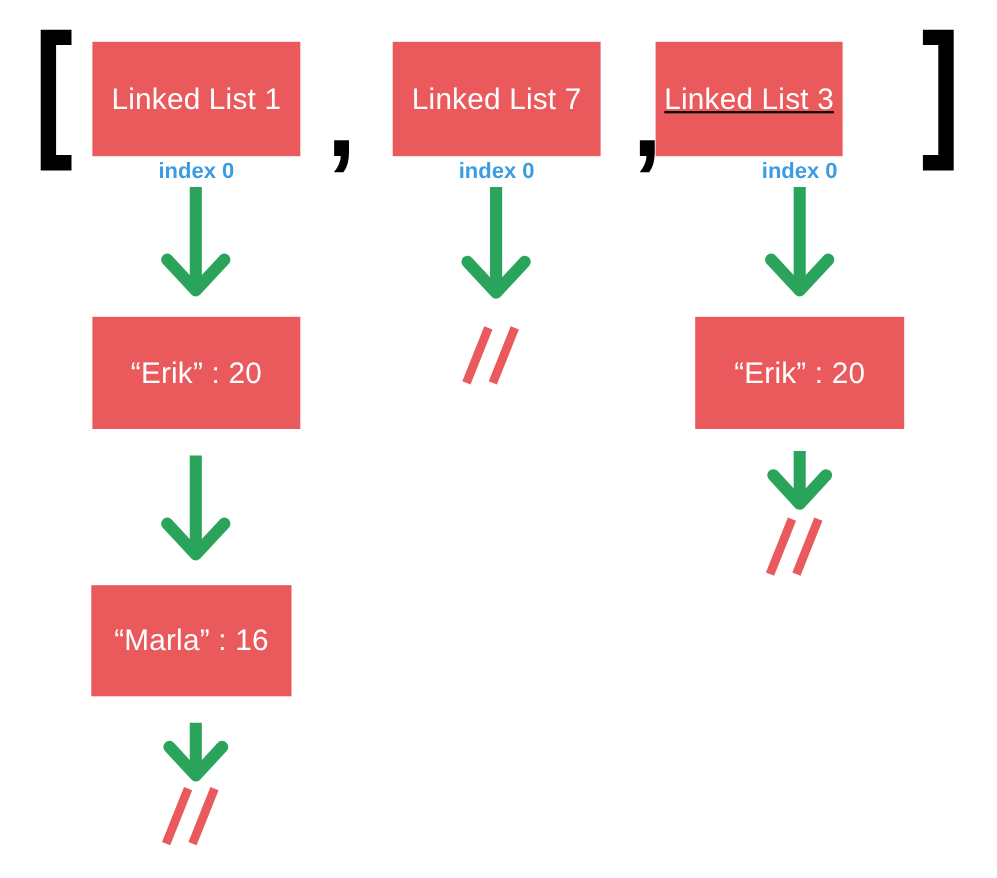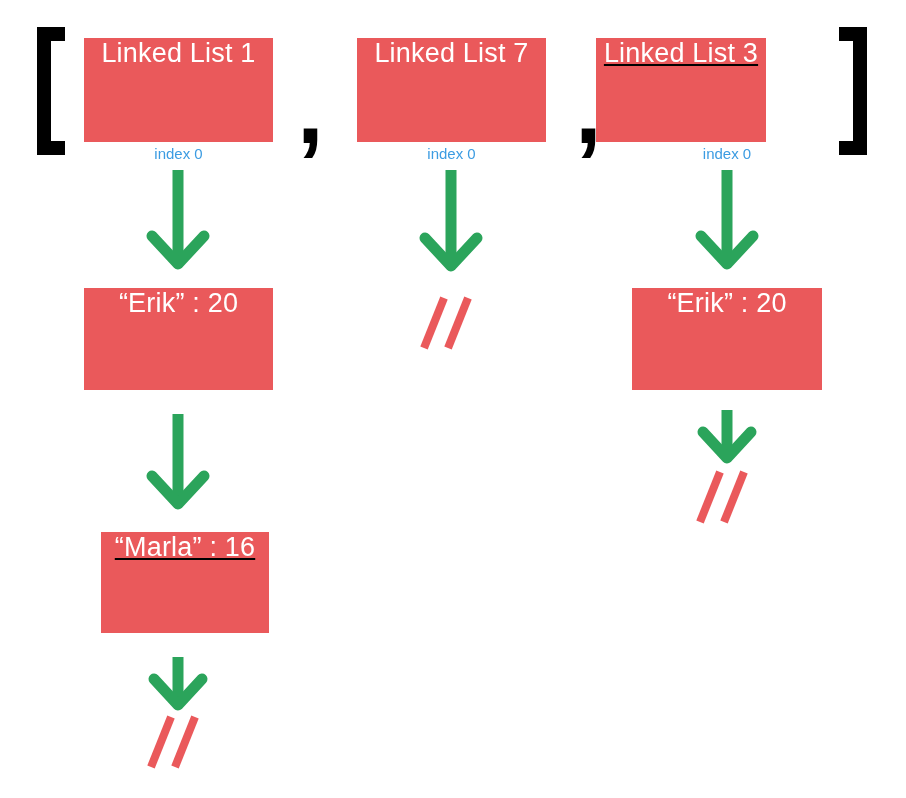--- a/index.html
+++ b/index.html
@@ -38,39 +38,40 @@
     font-size: 96px;
     line-height: 1;
     user-select: none;
   }
 
   
   .node-box {
     position: absolute;
     background: #ea595b;
     display: flex;
+    align-items: center;
     justify-content: center;
     box-sizing: border-box;
   }
   .node-box-label {
     color: #ffffff;
     font-family: "Liberation Sans", sans-serif;
     font-size: 27px;
     font-weight: 400;
     letter-spacing: 0.2px;
     white-space: nowrap;
   }
 
   
   .index-label {
     position: absolute;
     color: #3c9ce2;
     font-family: "Liberation Sans", sans-serif;
-    font-size: 15px;
-    font-weight: 400;
+    font-size: 20px;
+    font-weight: 700;
     white-space: nowrap;
     text-align: center;
   }
 
   
   .arrow {
     position: absolute;
   }
   .arrow svg { display: block; }
 
@@ -117,21 +118,21 @@
     <span class="node-box-label">“Erik” : 20</span>
   </div>
 
   <div class="arrow" style="left:144px; top:412px;">
     <svg width="68" height="100" viewBox="0 0 68 100" aria-hidden="true">
       <line x1="34" y1="2" x2="34" y2="84" stroke="#2ba45b" stroke-width="11" stroke-linecap="butt"></line>
       <path d="M8 64 L34 92 L60 64" fill="none" stroke="#2ba45b" stroke-width="11" stroke-linecap="round" stroke-linejoin="round"></path>
     </svg>
   </div>
 
-  <div class="node-box" style="left:101px; top:532px; width:168px; height:101px;text-decoration:underline;">
+  <div class="node-box" style="left:83px; top:532px; width:182px; height:101px;">
     <span class="node-box-label">“Marla” : 16</span>
   </div>
 
   <div class="arrow" style="left:144px; top:655px;">
     <svg width="68" height="58" viewBox="0 0 68 58" aria-hidden="true">
       <line x1="34" y1="2" x2="34" y2="44" stroke="#2ba45b" stroke-width="11" stroke-linecap="butt"></line>
       <path d="M10 24 L34 50 L58 24" fill="none" stroke="#2ba45b" stroke-width="11" stroke-linecap="round" stroke-linejoin="round"></path>
     </svg>
   </div>
 

